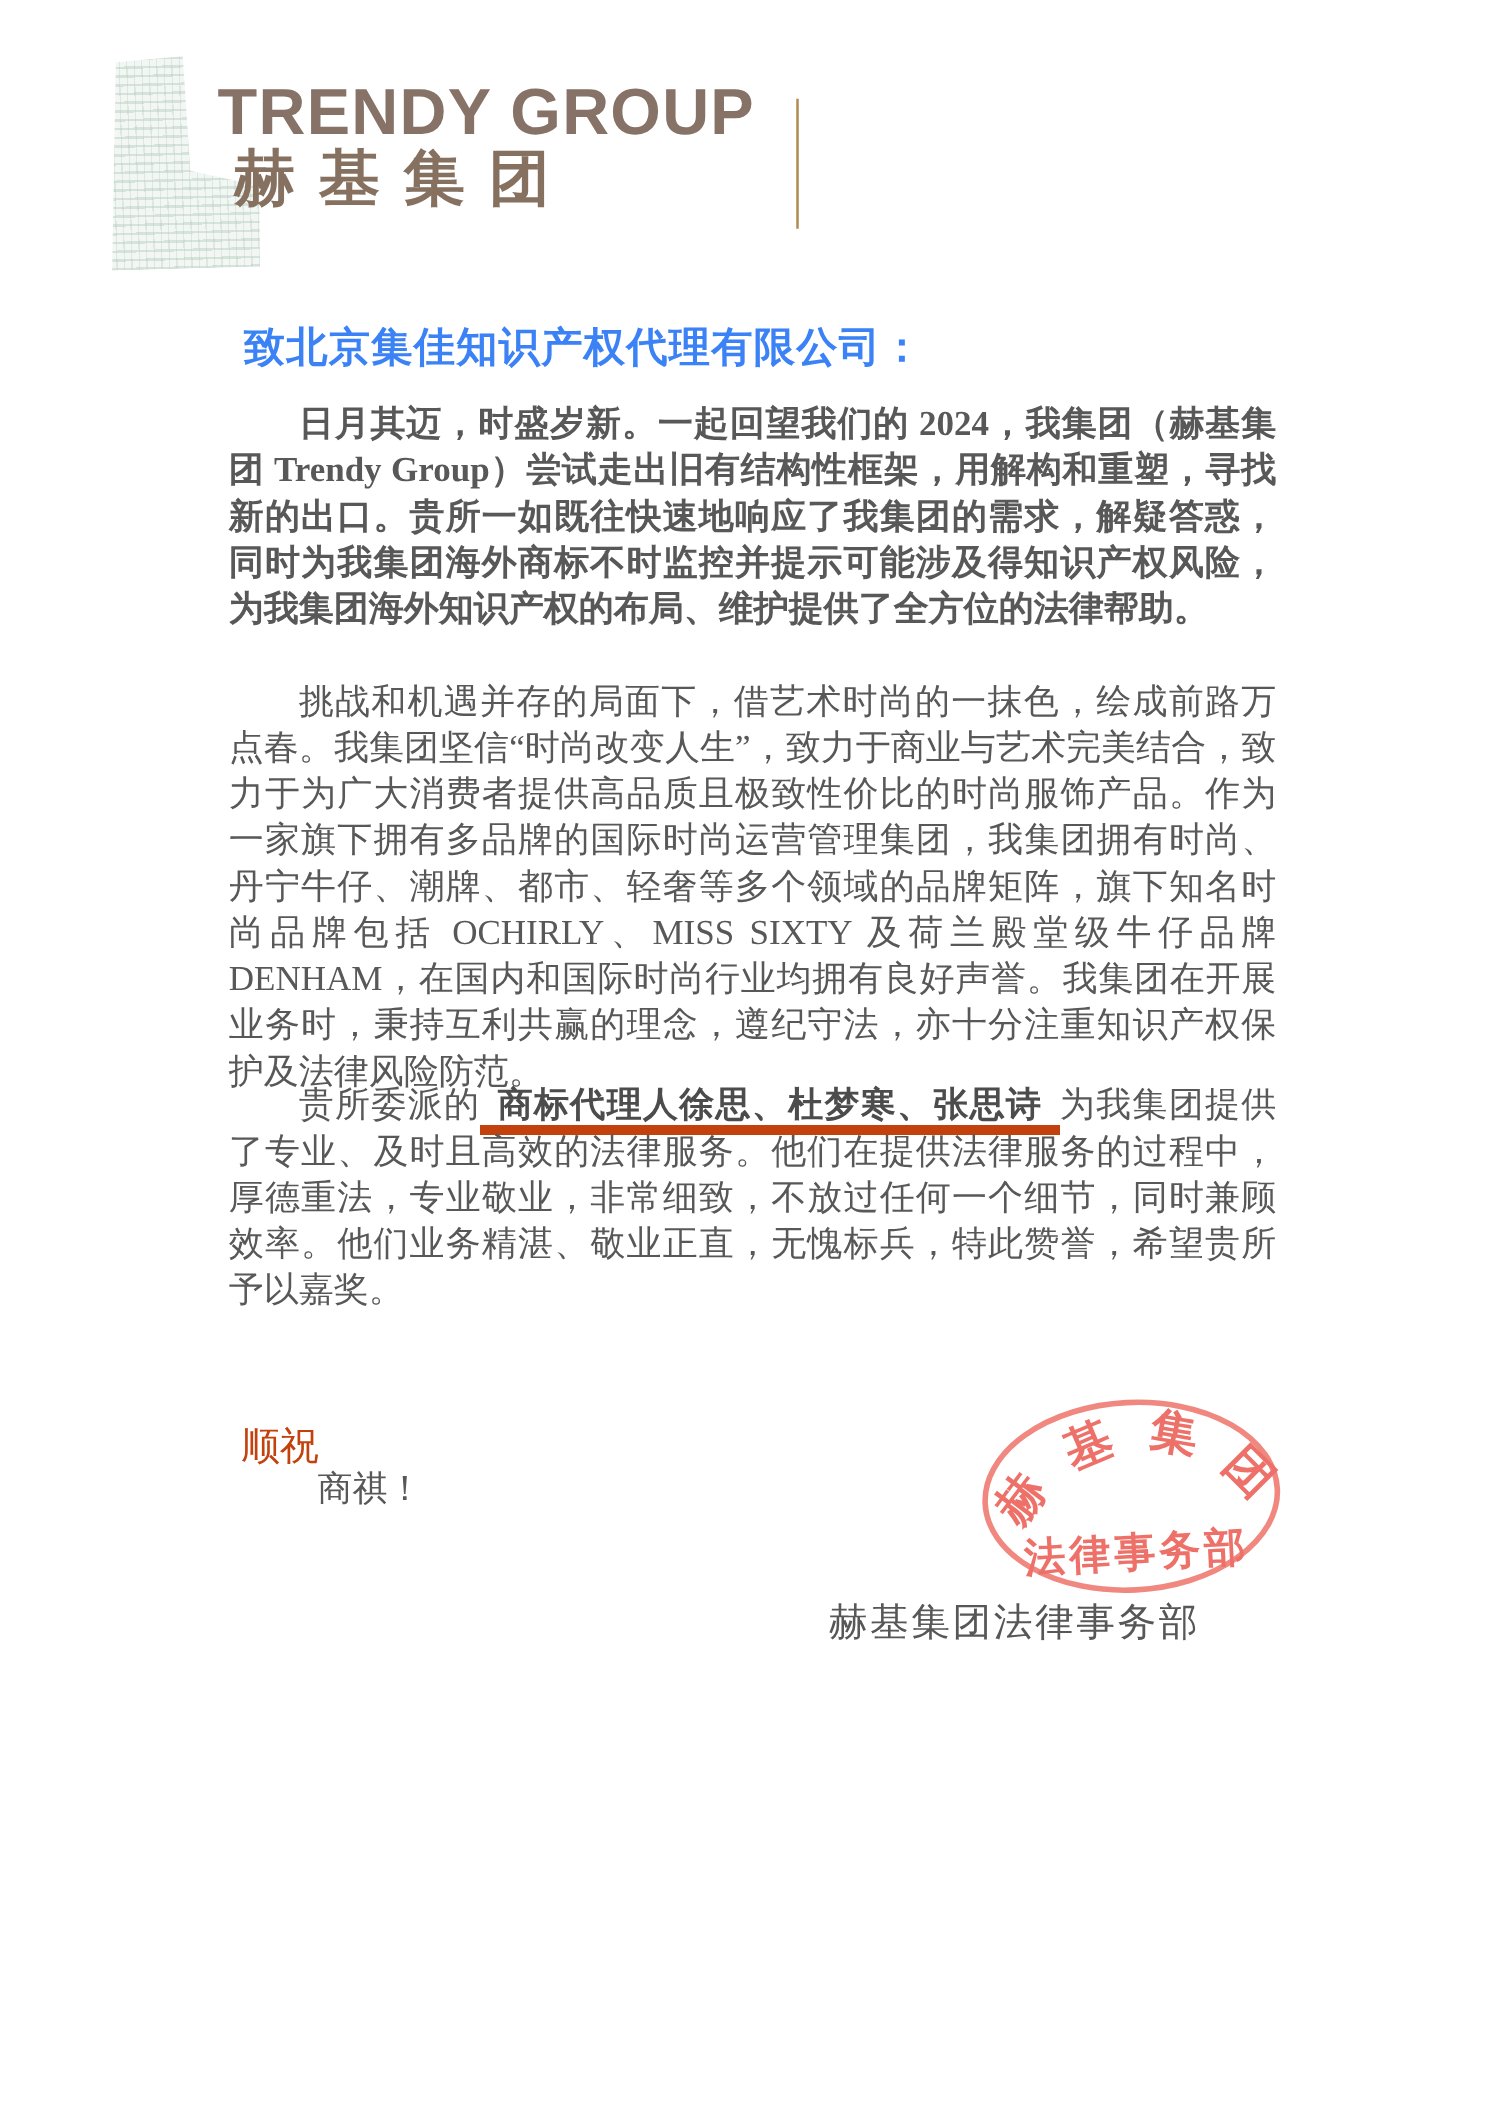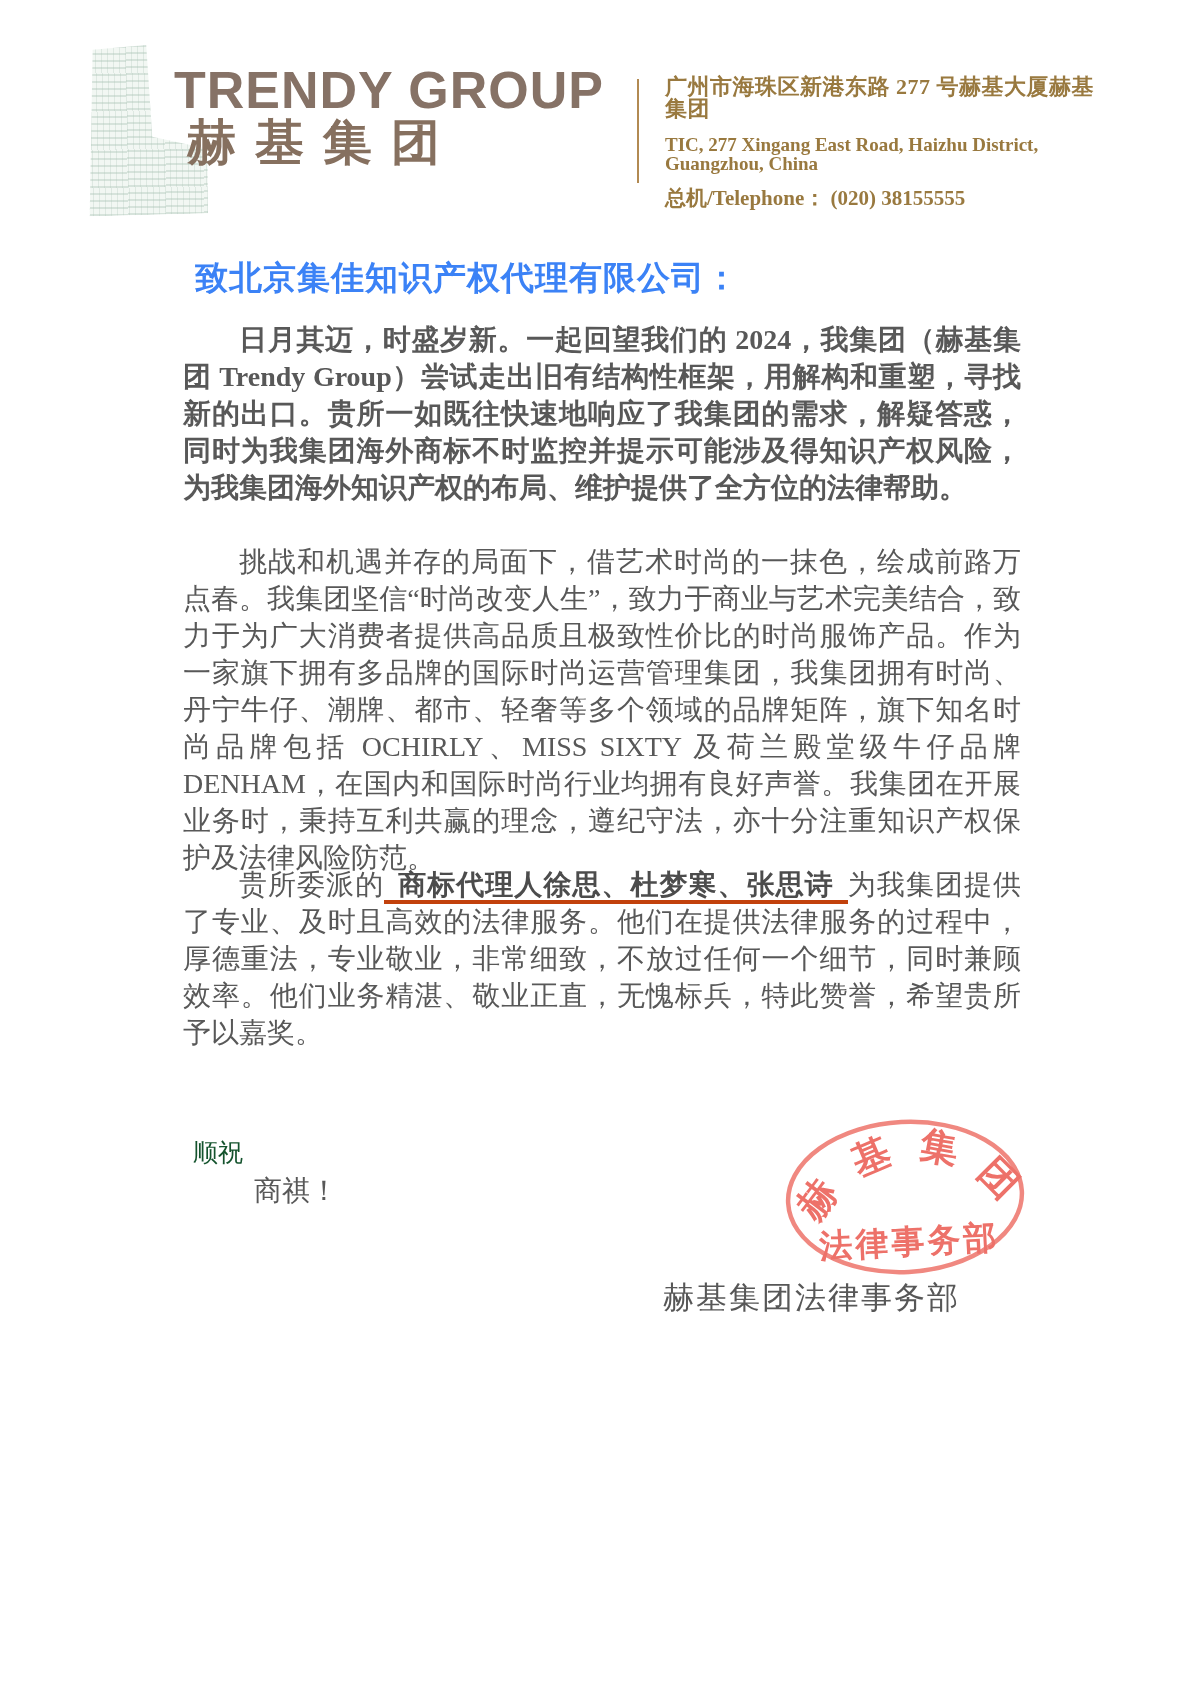--- a/index.html
+++ b/index.html
@@ -42,24 +42,24 @@
   }
   .para {
     position:absolute; left:183px; width:838px;
     font-size:28px; line-height:37px; color:#585858;
     text-align:justify; text-indent:2em; text-justify:inter-ideograph;
   }
   .p1 { top:321px;font-weight:bold; }
   .p2 { top:543px; }
   .p3 { top:866px; }
   .names-underline {
-    border-bottom:4px solid #c2410c; padding:0 14px; white-space:nowrap;
+    border-bottom:8px solid #c2410c; padding:0 14px; white-space:nowrap;
   }
   .names-bold { font-weight:bold; color:#4c4c4c; }
-  .closing-1 { position:absolute; left:193px; top:1136px; font-size:25px; color:#14532d; }
+  .closing-1 { position:absolute; left:193px; top:1136px; font-size:31px; color:#c2410c; }
   .closing-2 { position:absolute; left:254px; top:1172px; font-size:28px; color:#585858;text-align:right; }
   
   .stamp {
     position:absolute; left:779px; top:1113px; width:252px; height:168px;
     transform:rotate(-3deg); opacity:.92;
   }
   .stamp text {
     font-family:"Liberation Serif","DejaVu Serif",serif; font-weight:bold; fill:#ec655d;
   }
   .sig-block { position:absolute; left:600px; top:1282px; width:423px; text-align:center; color:#575757; }
@@ -71,25 +71,20 @@
 
 <div class="page">
 
   <div class="bldg"></div>
 
   <div class="logo-en">TRENDY GROUP</div>
   <div class="logo-cn">赫基集团</div>
 
   <div class="hdr-divider"></div>
 
-  <div class="addr">
-    <div class="addr-cn">广州市海珠区新港东路 277 号赫基大厦赫基集团</div>
-    <div class="addr-en">TIC, 277 Xingang East Road, Haizhu District, Guangzhou, China</div>
-    <div class="addr-tel">总机/Telephone：  (020) 38155555</div>
-  </div>
 
   <div class="salutation">致北京集佳知识产权代理有限公司：</div>
 
   <div class="para p1">日月其迈，时盛岁新。一起回望我们的 2024，我集团（赫基集团 Trendy Group）尝试走出旧有结构性框架，用解构和重塑，寻找新的出口。贵所一如既往快速地响应了我集团的需求，解疑答惑，同时为我集团海外商标不时监控并提示可能涉及得知识产权风险，为我集团海外知识产权的布局、维护提供了全方位的法律帮助。</div>
 
   <div class="para p2">挑战和机遇并存的局面下，借艺术时尚的一抹色，绘成前路万点春。我集团坚信“时尚改变人生”，致力于商业与艺术完美结合，致力于为广大消费者提供高品质且极致性价比的时尚服饰产品。作为一家旗下拥有多品牌的国际时尚运营管理集团，我集团拥有时尚、丹宁牛仔、潮牌、都市、轻奢等多个领域的品牌矩阵，旗下知名时尚品牌包括 OCHIRLY、MISS SIXTY 及荷兰殿堂级牛仔品牌 DENHAM，在国内和国际时尚行业均拥有良好声誉。我集团在开展业务时，秉持互利共赢的理念，遵纪守法，亦十分注重知识产权保护及法律风险防范。</div>
 
   <div class="para p3"><span>贵所委派的</span><span class="names-underline"><span class="names-bold">商标代理人徐思、杜梦寒、张思诗</span></span><span>为我集团提供了专业、及时且高效的法律服务。他们在提供法律服务的过程中，厚德重法，专业敬业，非常细致，不放过任何一个细节，同时兼顾效率。他们业务精湛、敬业正直，无愧标兵，特此赞誉，希望贵所予以嘉奖。</span></div>
 
   <div class="closing-1">顺祝</div>

